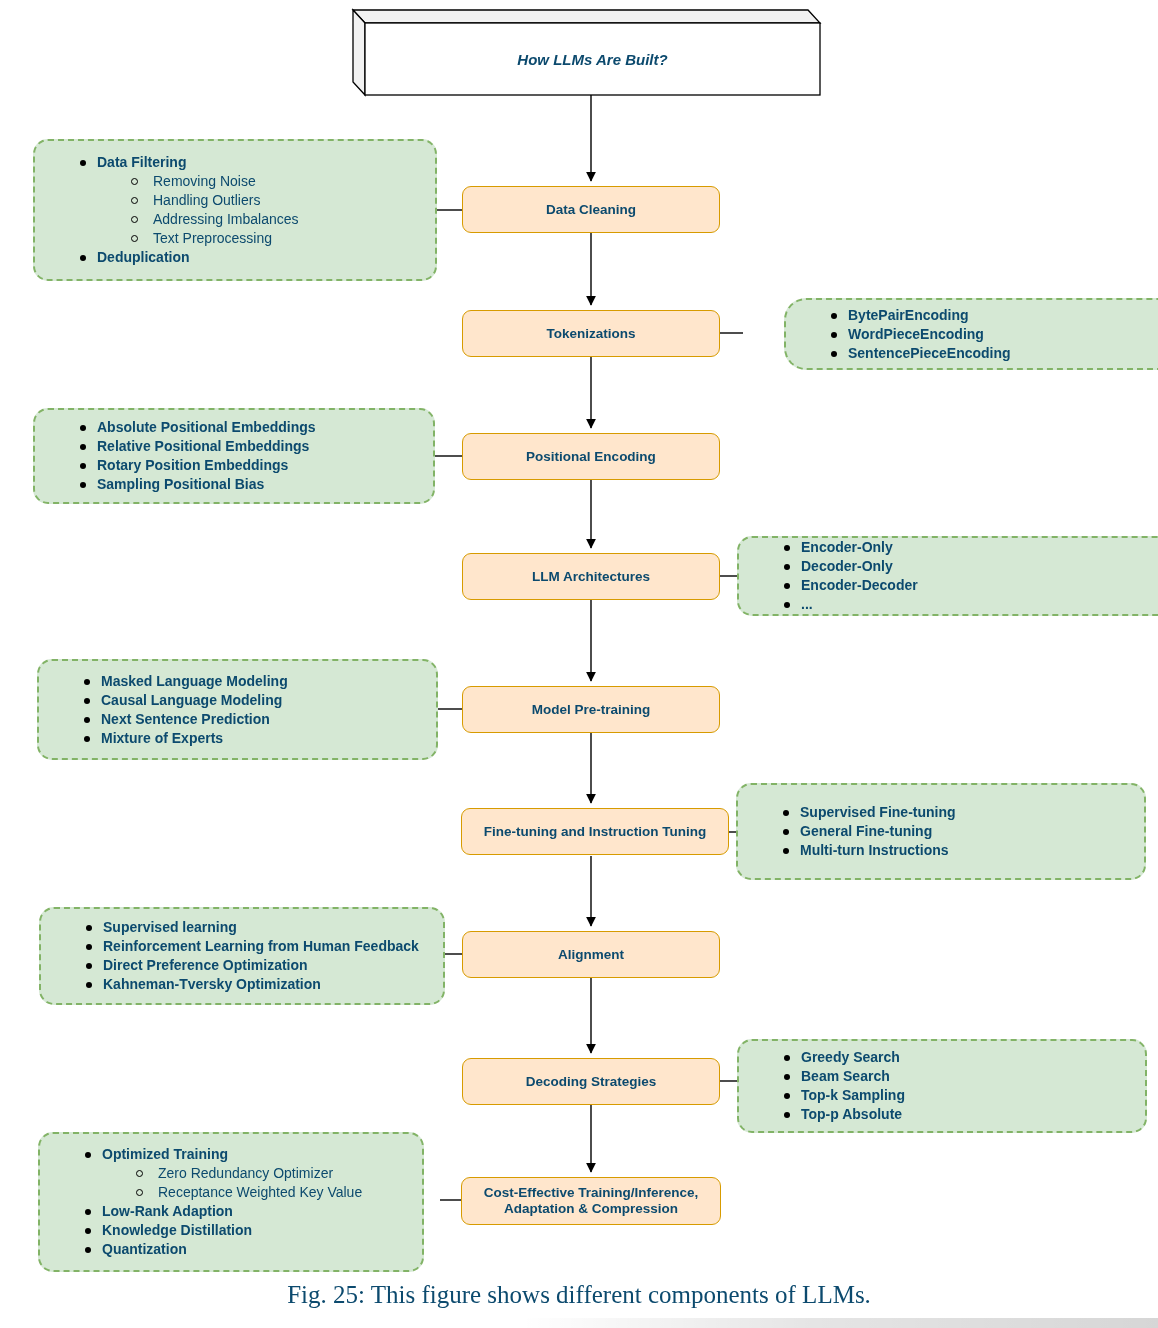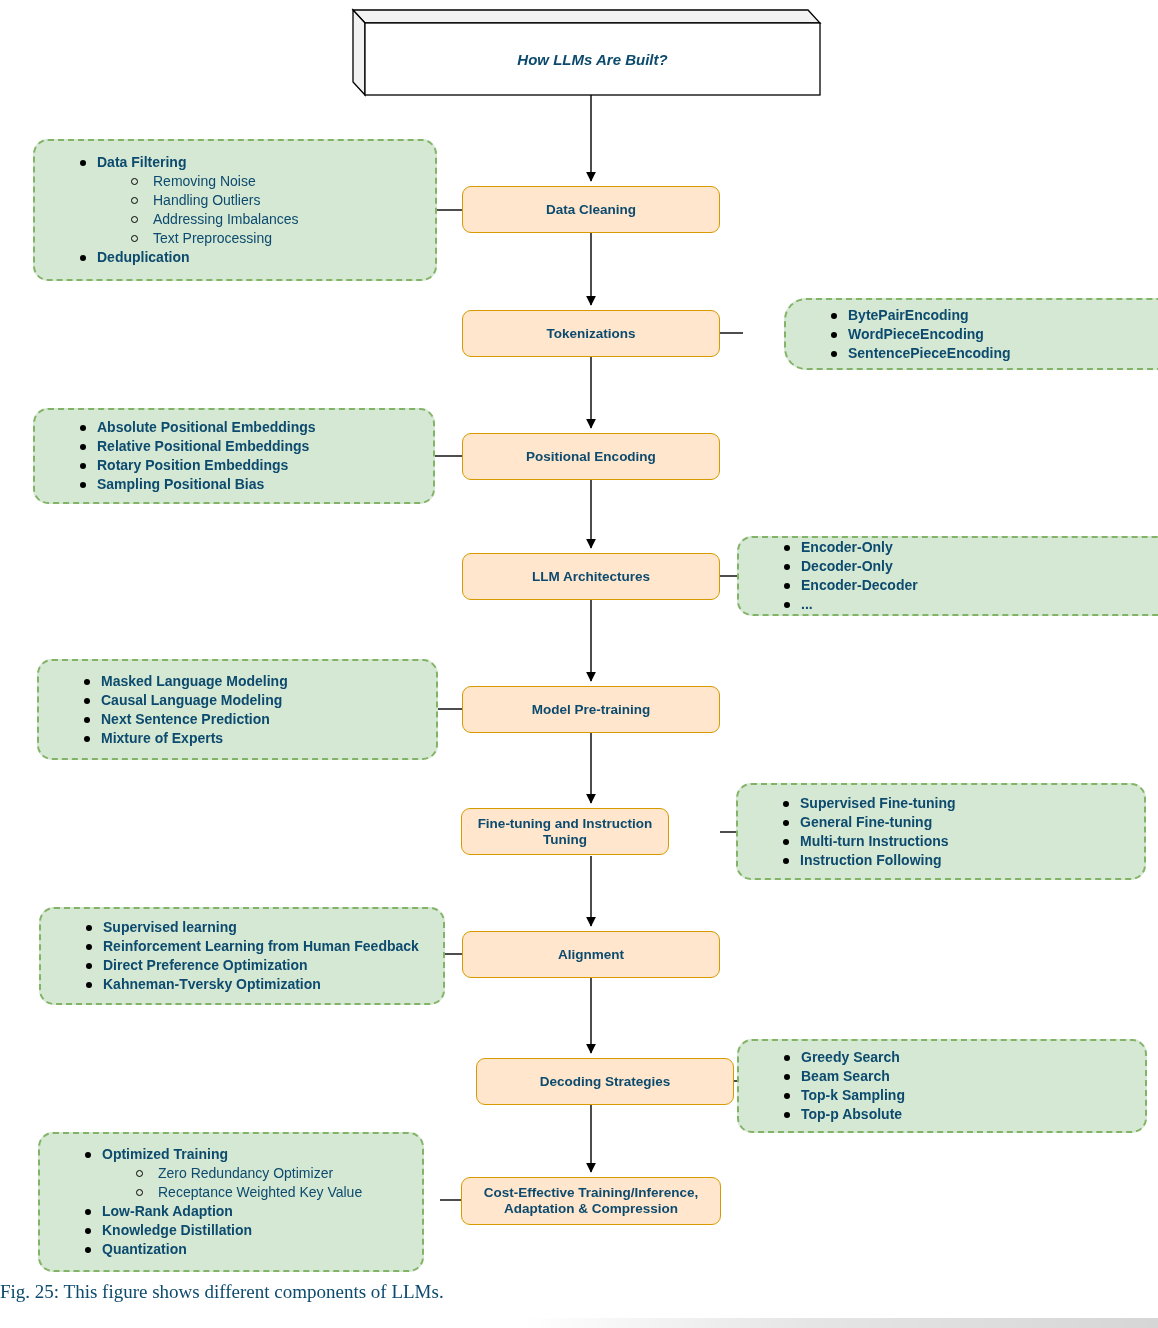--- a/index.html
+++ b/index.html
@@ -38,22 +38,22 @@
   li.level-1::before{
     content:"";position:absolute;left:1px;top:7px;width:6px;height:6px;
     background:#000;border-radius:50%;
   }
   li.level-2{font-weight:normal;padding-left:74px;}
   li.level-2::before{
     content:"";position:absolute;left:52px;top:6px;width:5px;height:5px;
     border:1.6px solid #000;border-radius:50%;background:transparent;
   }
   .caption{
-    position:absolute;left:0;top:1281px;width:100%;
-    font-family:"Liberation Serif","DejaVu Serif",serif;font-size:19px;
+    position:absolute;left:0;top:1281px;width:100%;text-align:center;
+    font-family:"Liberation Serif","DejaVu Serif",serif;font-size:25px;
   }
   .page-edge{
     position:absolute;left:0;top:1318px;width:1158px;height:10px;
     background:linear-gradient(to right,rgba(0,0,0,0) 45%,rgba(0,0,0,0.10) 70%,rgba(0,0,0,0.16) 100%);
   }
 </style>
 </head>
 <body>
 
 <div class="canvas">
@@ -102,27 +102,27 @@
   </div>
   <div class="node" style="left:462px;top:433px;">
     <span class="node-label">Positional Encoding</span>
   </div>
   <div class="node" style="left:462px;top:553px;">
     <span class="node-label">LLM Architectures</span>
   </div>
   <div class="node" style="left:462px;top:686px;">
     <span class="node-label">Model Pre-training</span>
   </div>
-  <div class="node" style="left:461px;top:808px;width:208px;">
+  <div class="node" style="left:461px;top:808px;width:268px;">
     <span class="node-label">Fine-tuning and Instruction Tuning</span>
   </div>
   <div class="node" style="left:462px;top:931px;">
     <span class="node-label">Alignment</span>
   </div>
-  <div class="node" style="left:476px;top:1058px;">
+  <div class="node" style="left:462px;top:1058px;">
     <span class="node-label">Decoding Strategies</span>
   </div>
   <div class="node" style="left:461px;top:1177px;width:260px;height:48px;">
     <span class="node-label">Cost-Effective Training/Inference, Adaptation &amp; Compression</span>
   </div>
 
   <div class="annotation" style="left:33px;top:139px;width:404px;height:142px;">
     <ul class="bullets">
         <li class="bullet level-1">Data Filtering</li>
         <li class="bullet level-2">Removing Noise</li>
@@ -161,21 +161,20 @@
         <li class="bullet level-1">Causal Language Modeling</li>
         <li class="bullet level-1">Next Sentence Prediction</li>
         <li class="bullet level-1">Mixture of Experts</li>
       </ul>
   </div>
   <div class="annotation" style="left:736px;top:783px;width:410px;height:97px;">
     <ul class="bullets">
         <li class="bullet level-1">Supervised Fine-tuning</li>
         <li class="bullet level-1">General Fine-tuning</li>
         <li class="bullet level-1">Multi-turn Instructions</li>
-        <li class="bullet level-1">Instruction Following</li>
       </ul>
   </div>
   <div class="annotation" style="left:39px;top:907px;width:406px;height:98px;">
     <ul class="bullets">
         <li class="bullet level-1">Supervised learning</li>
         <li class="bullet level-1">Reinforcement Learning from Human Feedback</li>
         <li class="bullet level-1">Direct Preference Optimization</li>
         <li class="bullet level-1">Kahneman-Tversky Optimization</li>
       </ul>
   </div>

